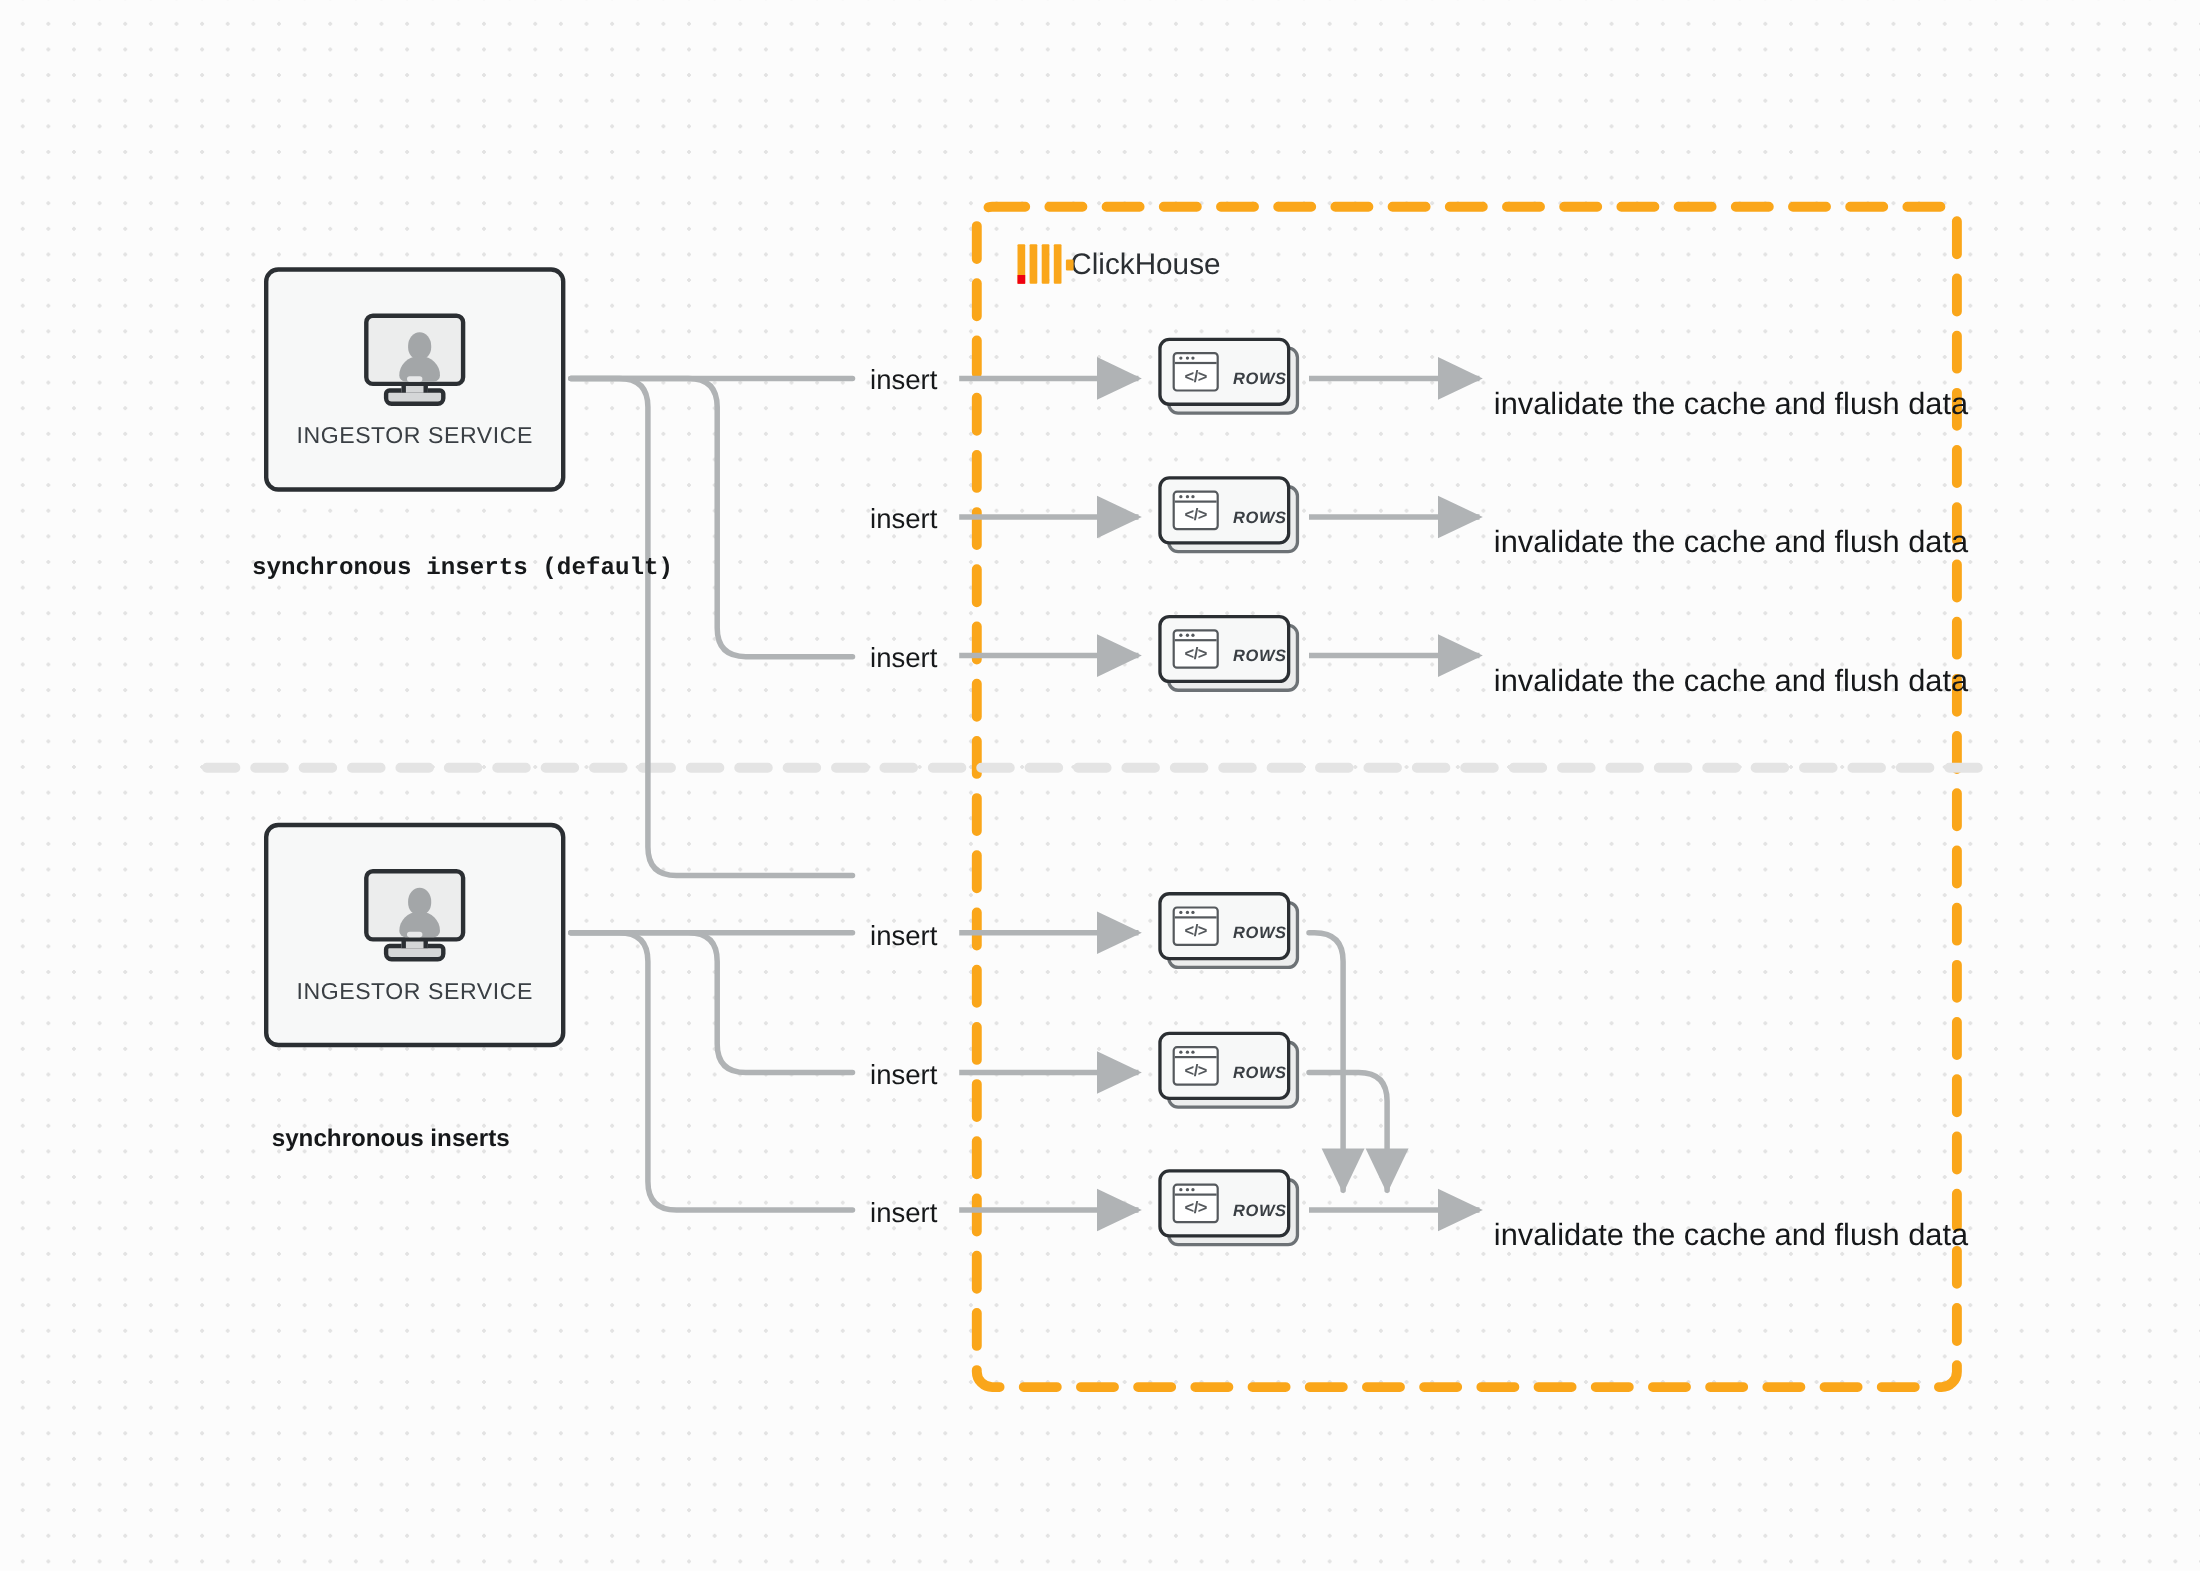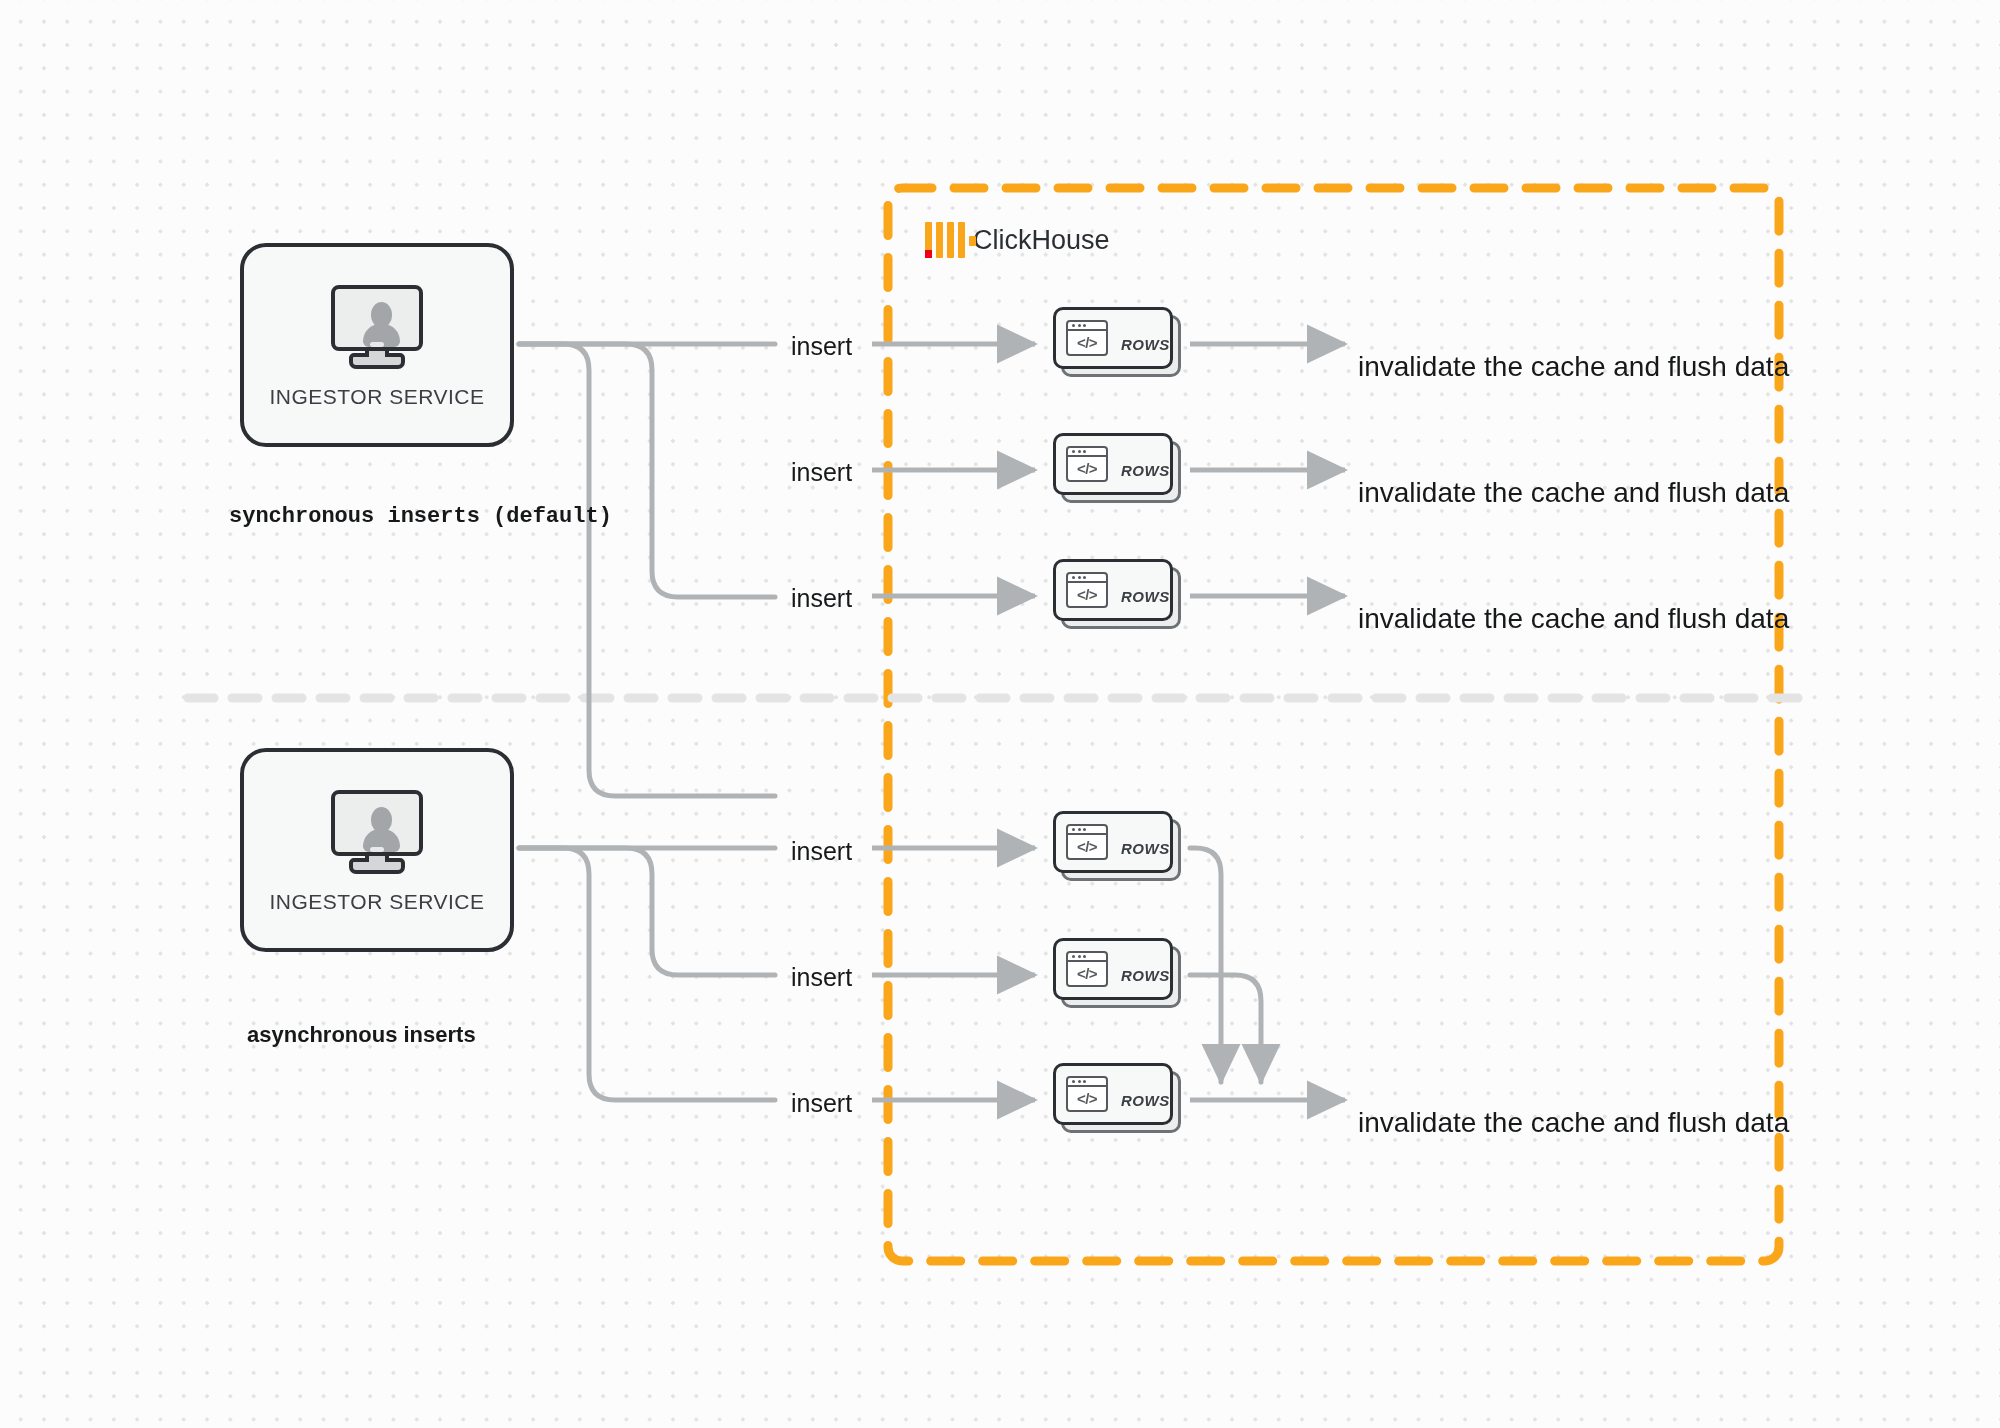--- a/index.html
+++ b/index.html
@@ -25,21 +25,21 @@
     height: 1428px;
   }
 
   
   .ingestor-box {
     position: absolute;
     width: 274px;
     height: 204px;
     background: #f7f8f8;
     border: 4px solid #2b2f33;
-    border-radius: 26px;
+    border-radius: 13px;
     box-sizing: border-box;
     display: flex;
     flex-direction: column;
     align-items: center;
     justify-content: center;
   }
   .monitor {
     position: relative;
     width: 92px;
     height: 84px;
@@ -400,21 +400,21 @@
       <div class="monitor-neck"></div>
       <div class="monitor-screen">
         <div class="avatar-head"></div>
         <div class="avatar-body"></div>
       </div>
       <div class="monitor-dot"></div>
     </div>
     <div class="ingestor-label">INGESTOR SERVICE</div>
   </div>
 
-  <div class="section-caption" style="left:247px; top:1022px;">asynchronous inserts</div>
+  <div class="section-caption" style="left:247px; top:1022px;">synchronous inserts</div>
 
   <div class="edge-label" style="left:791px; top:837px;">insert</div>
   <div class="edge-label" style="left:791px; top:963px;">insert</div>
   <div class="edge-label" style="left:791px; top:1089px;">insert</div>
 
   <div class="rows-card" style="left:1053px; top:811px;">
     <div class="stack"></div>
     <div class="front">
       <div class="code-icon">
         <div class="titlebar">

